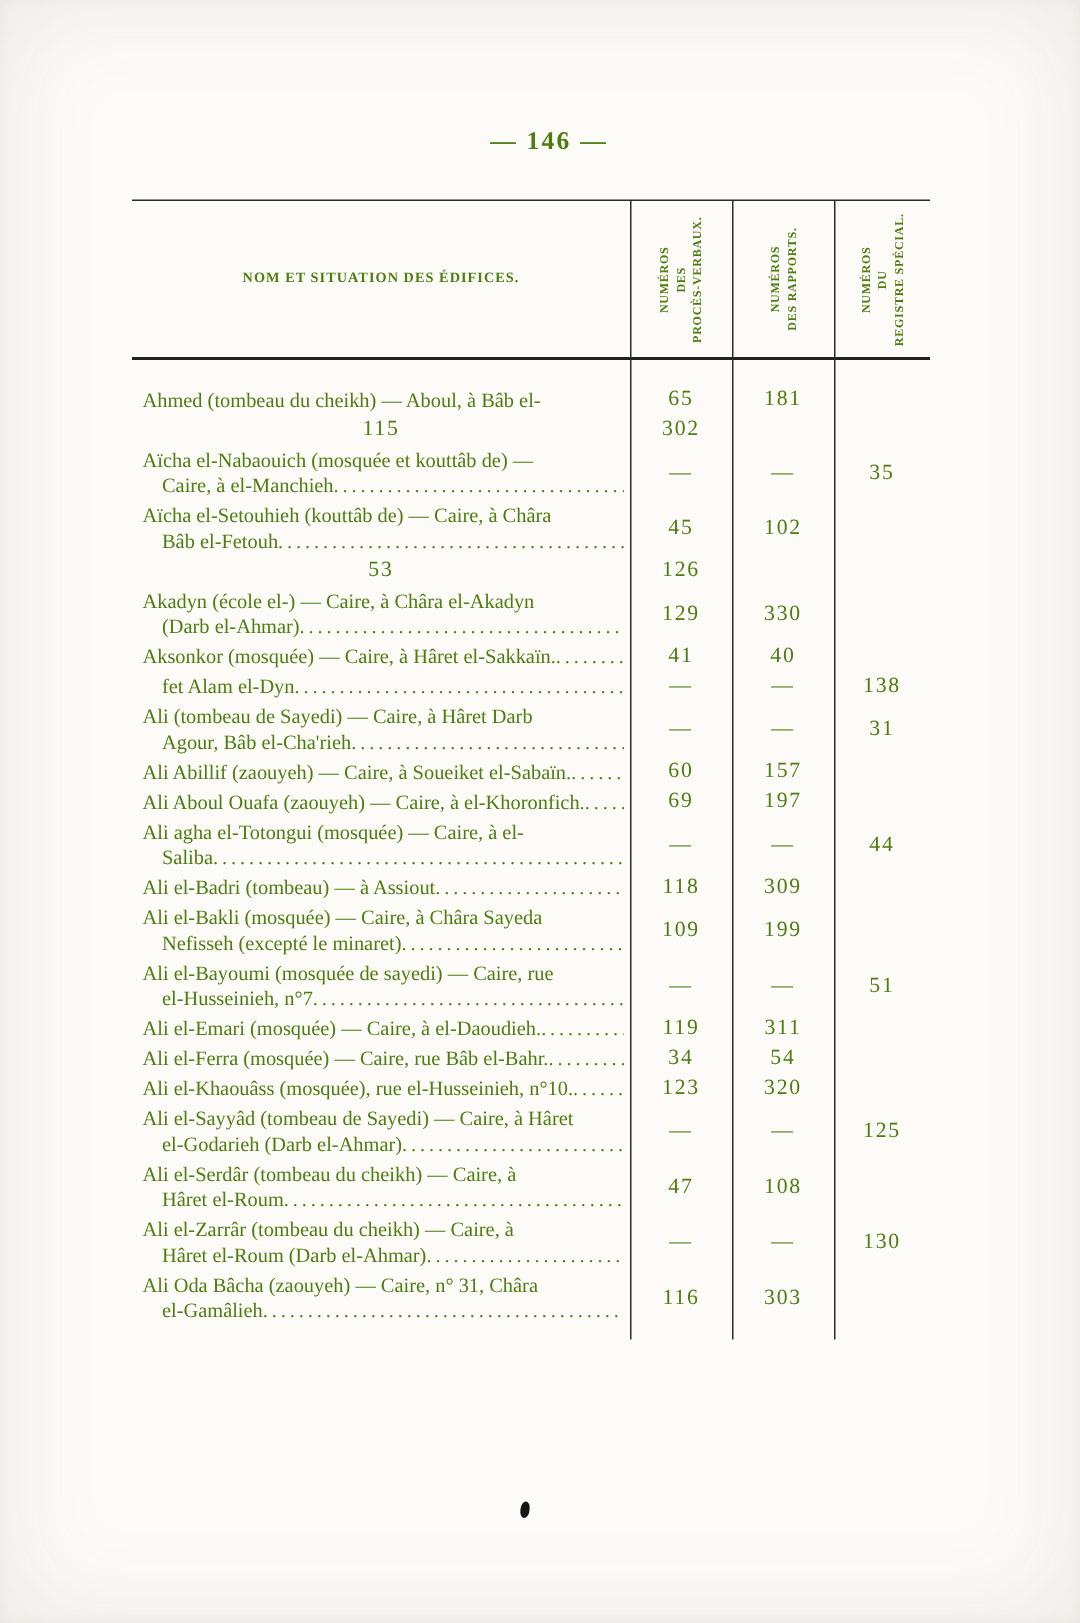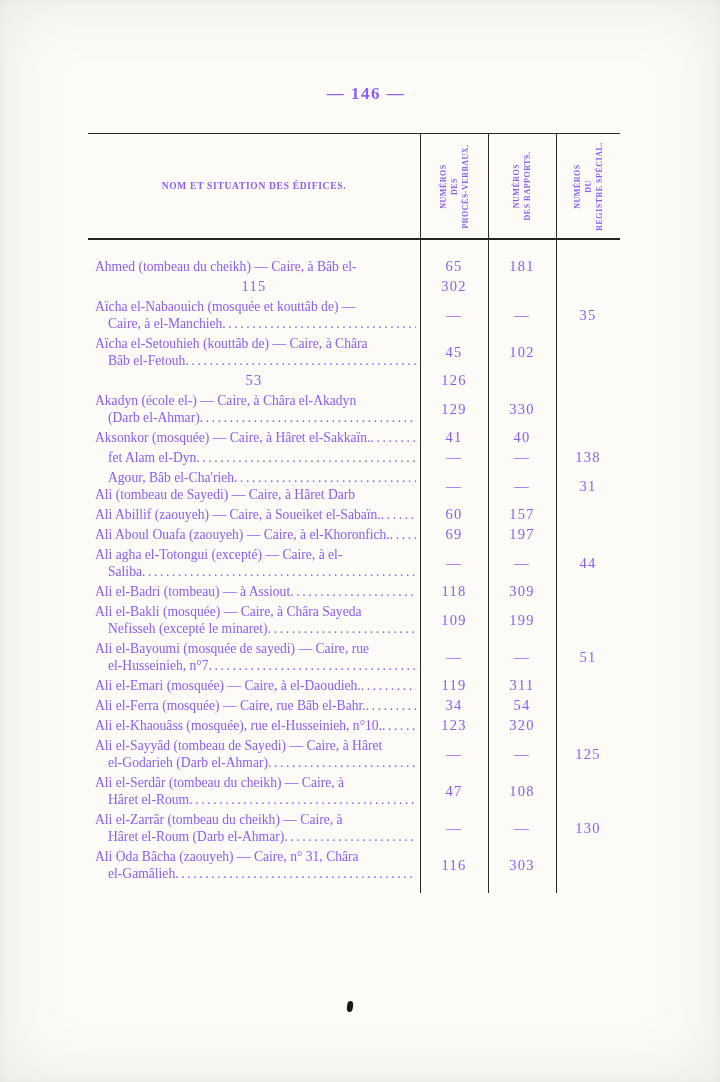--- a/index.html
+++ b/index.html
@@ -1,20 +1,20 @@
 <!DOCTYPE html>
 <html><head>
 <meta charset="utf-8">
 <style>
   * { margin:0; padding:0; box-sizing:border-box; }
   html,body { background:#e9e7e3; }
   body { font-family:"Liberation Serif","DejaVu Serif",serif; }
   .sheet {
     position:relative; width:720px; height:1082px; margin:0 auto;
-    background:#fcfbf8; color:#8b5cf6; overflow:hidden;
+    background:#fcfbf8; color:#4d7c0f; overflow:hidden;
     box-shadow: inset 0 0 70px rgba(90,80,60,0.10), inset 0 0 8px rgba(60,50,40,0.05);
   }
   .pagenum {
     position:absolute; top:84px; left:6px; width:720px; text-align:center;
     font-size:17px; font-weight:bold; letter-spacing:1.5px;
   }
   .table { position:absolute; left:88px; top:133px; width:532px; border-top:1.5px solid #2b2a28; }
   .vline { position:absolute; top:0; bottom:0; width:1px; background:#2b2a28; }
   .v1 { left:332px; } .v2 { left:400px; } .v3 { left:468px; }
   .thead { display:grid; grid-template-columns:332px 68px 68px 64px; height:106px; border-bottom:2.5px solid #23221f; }
@@ -69,21 +69,21 @@
           <div>REGISTRE SPÉCIAL.</div>
         </div>
       </div>
     </div>
 
     <div class="tbody">
 
       <div class="row">
         <div class="cell name">
           <div class="line">
-              <span class="t">Ahmed (tombeau du cheikh) — Caire, à Bâb el-</span>
+              <span class="t">Ahmed (tombeau du cheikh) — Aboul, à Bâb el-</span>
             </div>
         </div>
         <div class="cell num">65</div>
         <div class="cell num">181</div>
         <div class="cell num"></div>
       </div>
 
       <div class="row">
         <div class="cell num">115</div>
         <div class="cell num">302</div>
@@ -160,26 +160,26 @@
               <span class="leader"></span>
             </div>
         </div>
         <div class="cell num">—</div>
         <div class="cell num">—</div>
         <div class="cell num">138</div>
       </div>
 
       <div class="row">
         <div class="cell name">
+          <div class="line">
+              <span class="t">Ali (tombeau de Sayedi) — Caire, à Hâret Darb</span>
+            </div>
           <div class="line cont">
               <span class="t">Agour, Bâb el-Cha'rieh</span>
               <span class="leader"></span>
-            </div>
-          <div class="line">
-              <span class="t">Ali (tombeau de Sayedi) — Caire, à Hâret Darb</span>
             </div>
         </div>
         <div class="cell num">—</div>
         <div class="cell num">—</div>
         <div class="cell num">31</div>
       </div>
 
       <div class="row">
         <div class="cell name">
           <div class="line">
@@ -200,21 +200,21 @@
             </div>
         </div>
         <div class="cell num">69</div>
         <div class="cell num">197</div>
         <div class="cell num"></div>
       </div>
 
       <div class="row">
         <div class="cell name">
           <div class="line">
-              <span class="t">Ali agha el-Totongui (excepté) — Caire, à el-</span>
+              <span class="t">Ali agha el-Totongui (mosquée) — Caire, à el-</span>
             </div>
           <div class="line cont">
               <span class="t">Saliba</span>
               <span class="leader"></span>
             </div>
         </div>
         <div class="cell num">—</div>
         <div class="cell num">—</div>
         <div class="cell num">44</div>
       </div>

